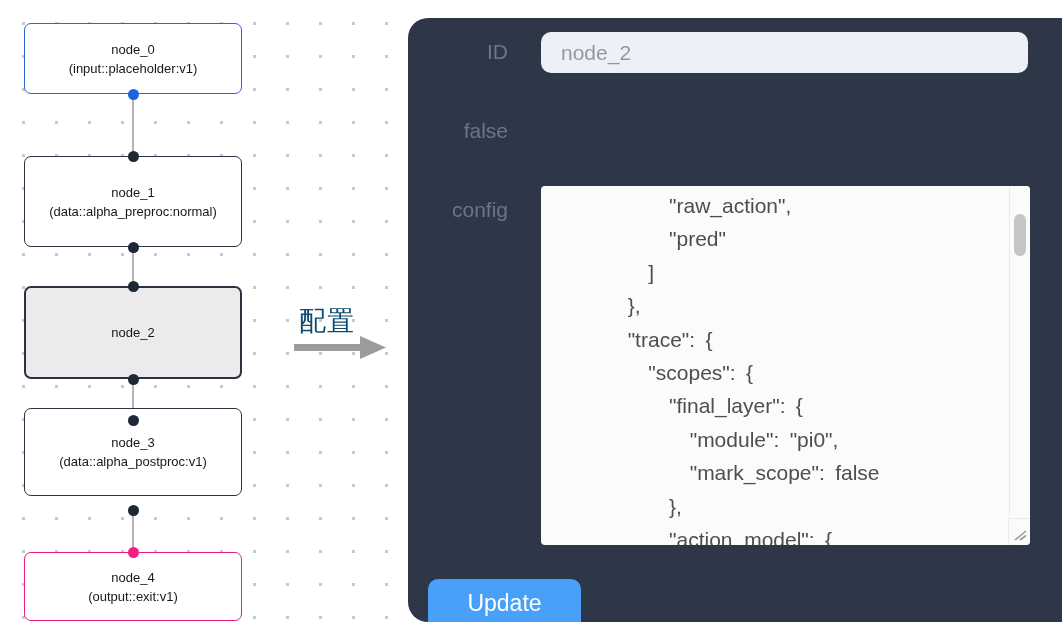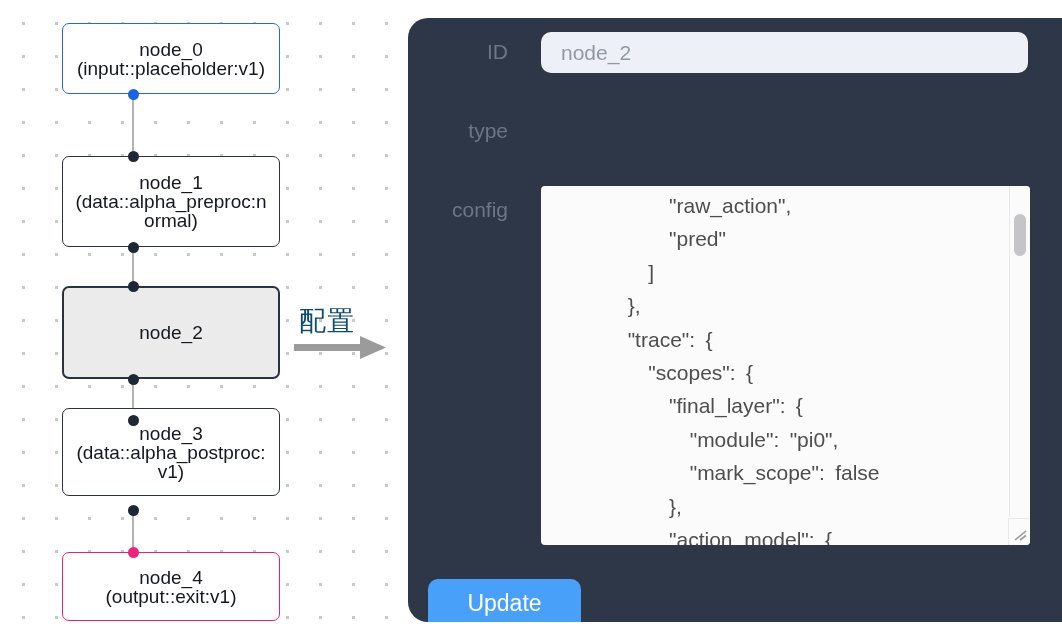--- a/index.html
+++ b/index.html
@@ -13,21 +13,21 @@
     position:relative;
     overflow:hidden;
   }
 
   
   .node {
     position:absolute; left:24px; width:218px;
     background:#ffffff; border:1.5px solid #2a3140; border-radius:7px;
     display:flex; flex-direction:column; align-items:center; justify-content:center;
     text-align:center; padding:4px 12px;
-    font-size:19px; line-height:19px; color:#15181e;margin-left:38px;
+    font-size:13px; line-height:19px; color:#15181e;
   }
   .node .node-title { font-weight:400; }
   .node .node-sub { word-break:break-all; }
   .node.accent-blue { border-color:#2b63e6; }
   .node.accent-pink { border-color:#ea1e79;padding-left:12px; }
   .node.selected { background:#ebebeb; border-width:2.5px; }
 
   .edge {
     position:absolute; left:132px; width:1.5px; background:#b3b3b3;
   }
@@ -139,21 +139,21 @@
 <svg class="transition-arrow" width="96" height="26" viewBox="0 0 96 26">
   <rect x="0" y="10" width="68" height="7" fill="#9b9b9b"></rect>
   <polygon points="66,2 66,25 92,13.5" fill="#9b9b9b"></polygon>
 </svg>
 
 <div class="panel">
 
   <div class="field-label" style="top:22px">ID</div>
   <input class="text-input" style="top: 14px;" value="node_2">
 
-  <div class="field-label" style="top:101px">type</div>
+  <div class="field-label" style="top:101px">false</div>
 
   <div class="field-label" style="top:180px">config</div>
 
   <div class="config-box">
     <div class="config-text">      "raw_action",
       "pred"
     ]
   },
   "trace": {
     "scopes": {

